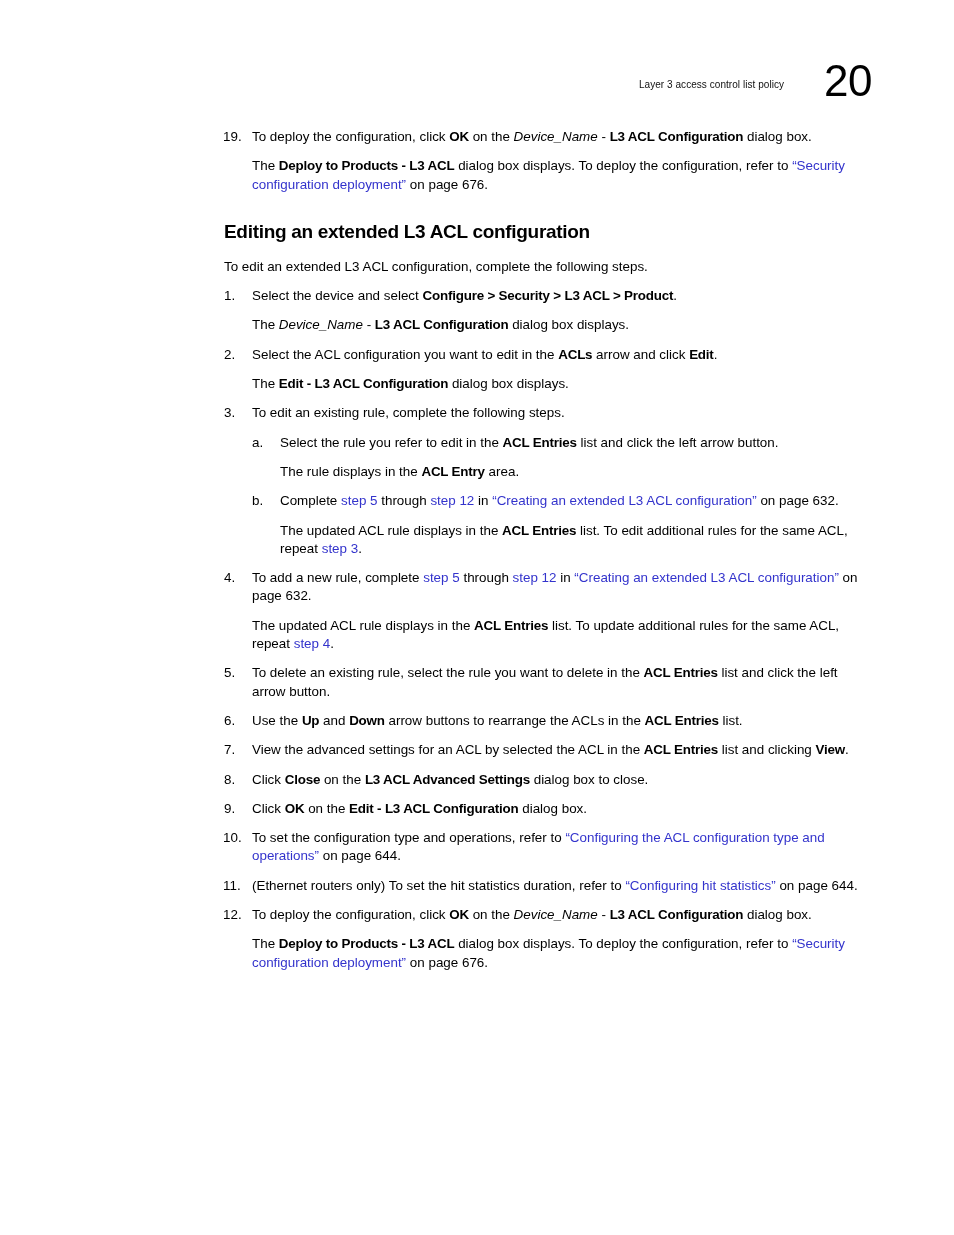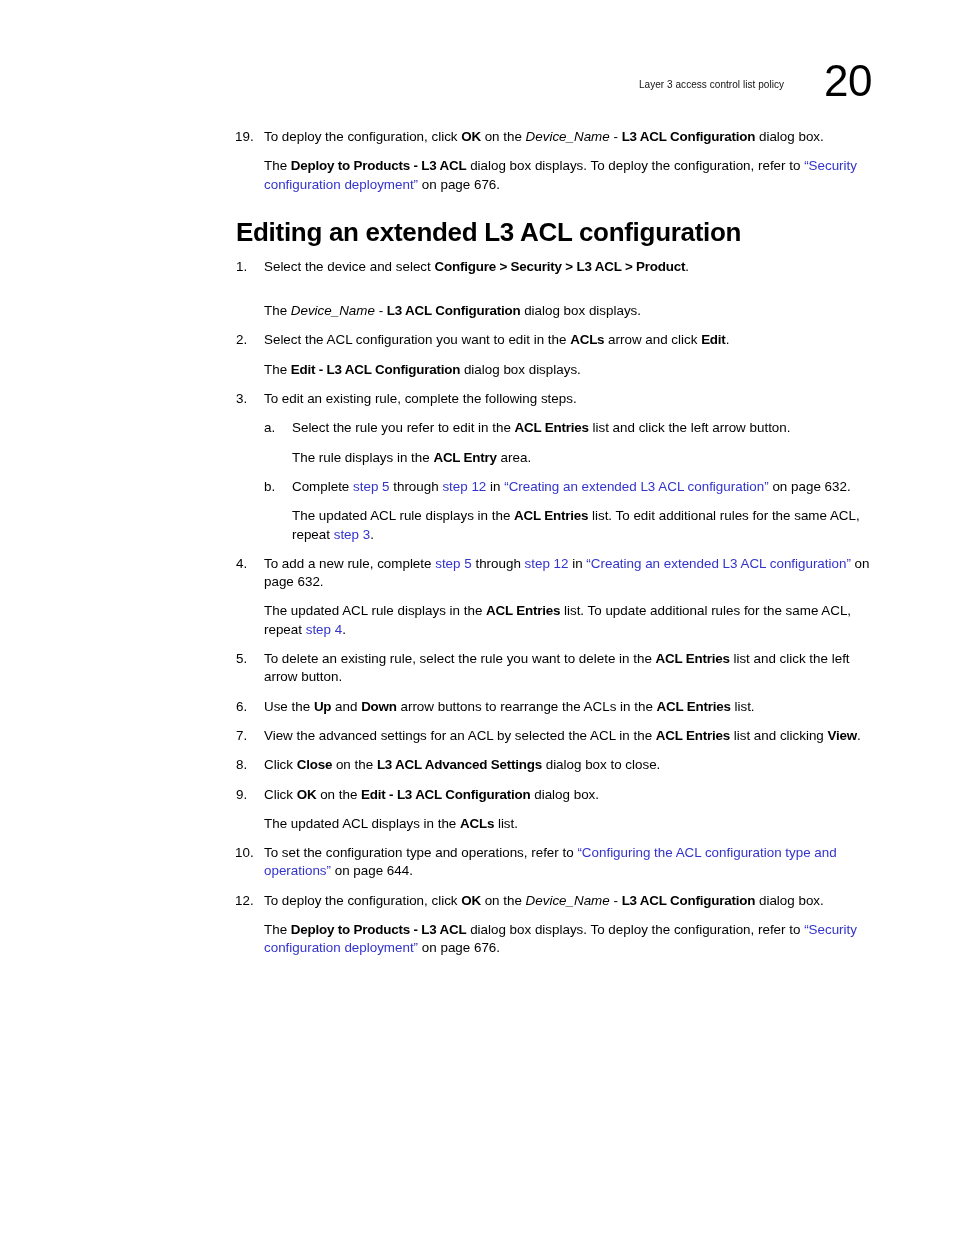--- a/index.html
+++ b/index.html
@@ -40,40 +40,40 @@
     margin-left: 40px;
     position: relative;
     top: 8px;
     letter-spacing: -0.5px;
   }
 
   
   .content {
     position: absolute;
     top: 128px;
-    left: 236px;
+    left: 224px;
     width: 648px;
   }
 
   
   .t-b {
     font-weight: bold;
     font-stretch: condensed;
     letter-spacing: -0.2px;
   }
   .t-i {
     font-style: italic;
   }
   .t-l {
     color: #3333cc;
   }
 
   
   .section-heading {
-    font-size: 26px;
+    font-size: 19px;
     font-weight: bold;
     font-stretch: condensed;
     letter-spacing: -0.3px;
     margin: 0;
     padding: 0;
     line-height: 24px;
   }
 
   
   .block {
@@ -133,25 +133,28 @@
 
 <div class="content">
     <div class="block li" style="margin-top: 0px;">
       <span class="li-marker wide">19.</span>
       <span class="li-body"><span>To deploy the configuration, click </span><span class="t-b">OK</span><span> on the </span><span class="t-i">Device_Name</span><span> - </span><span class="t-b">L3 ACL Configuration</span><span> dialog box.</span></span>
     </div>
     <div class="block cont" style="margin-top: 11px;">
       <span class="li-body"><span>The </span><span class="t-b">Deploy to Products - L3 ACL</span><span> dialog box displays. To deploy the configuration, refer to </span><span class="t-l">“Security configuration deployment”</span><span> on page 676.</span></span>
     </div>
     <h2 class="section-heading" style="margin-top: 26px; margin-bottom: 14px;"><span>Editing an extended L3 ACL configuration</span></h2>
+    <div class="block para" style="margin-top: 0px;">
+      <span class="li-body"><span>To edit an extended L3 ACL configuration, complete the following steps.</span></span>
+    </div>
     <div class="block li" style="margin-top: 11px;">
       <span class="li-marker">1.</span>
       <span class="li-body"><span>Select the device and select </span><span class="t-b">Configure &gt; Security &gt; L3 ACL &gt; Product</span><span>.</span></span>
     </div>
-    <div class="block cont" style="margin-top: 26px;">
+    <div class="block cont" style="margin-top: 11px;">
       <span class="li-body"><span>The </span><span class="t-i">Device_Name</span><span> - </span><span class="t-b">L3 ACL Configuration</span><span> dialog box displays.</span></span>
     </div>
     <div class="block li" style="margin-top: 11px;">
       <span class="li-marker">2.</span>
       <span class="li-body"><span>Select the ACL configuration you want to edit in the </span><span class="t-b">ACLs</span><span> arrow and click </span><span class="t-b">Edit</span><span>.</span></span>
     </div>
     <div class="block cont" style="margin-top: 11px;">
       <span class="li-body"><span>The </span><span class="t-b">Edit - L3 ACL Configuration</span><span> dialog box displays.</span></span>
     </div>
     <div class="block li" style="margin-top: 11px;">
@@ -192,27 +195,28 @@
       <span class="li-body"><span>View the advanced settings for an ACL by selected the ACL in the </span><span class="t-b">ACL Entries</span><span> list and clicking </span><span class="t-b">View</span><span>.</span></span>
     </div>
     <div class="block li" style="margin-top: 11px;">
       <span class="li-marker">8.</span>
       <span class="li-body"><span>Click </span><span class="t-b">Close</span><span> on the </span><span class="t-b">L3 ACL Advanced Settings</span><span> dialog box to close.</span></span>
     </div>
     <div class="block li" style="margin-top: 11px;">
       <span class="li-marker">9.</span>
       <span class="li-body"><span>Click </span><span class="t-b">OK</span><span> on the </span><span class="t-b">Edit - L3 ACL Configuration</span><span> dialog box.</span></span>
     </div>
-    <div class="block cont" style="margin-top: 11px;">
-      <span class="li-body"><span>The updated ACL displays in the </span><span class="t-b">ACLs</span><span> list.</span></span>
-    </div>
     <div class="block li" style="margin-top: 11px;">
       <span class="li-marker wide">10.</span>
       <span class="li-body"><span>To set the configuration type and operations, refer to </span><span class="t-l">“Configuring the ACL configuration type and operations”</span><span> on page 644.</span></span>
     </div>
     <div class="block li" style="margin-top: 11px;">
+      <span class="li-marker wide">11.</span>
+      <span class="li-body"><span>(Ethernet routers only) To set the hit statistics duration, refer to </span><span class="t-l">“Configuring hit statistics”</span><span> on page 644.</span></span>
+    </div>
+    <div class="block li" style="margin-top: 11px;">
       <span class="li-marker wide">12.</span>
       <span class="li-body"><span>To deploy the configuration, click </span><span class="t-b">OK</span><span> on the </span><span class="t-i">Device_Name</span><span> - </span><span class="t-b">L3 ACL Configuration</span><span> dialog box.</span></span>
     </div>
     <div class="block cont" style="margin-top: 11px;">
       <span class="li-body"><span>The </span><span class="t-b">Deploy to Products - L3 ACL</span><span> dialog box displays. To deploy the configuration, refer to </span><span class="t-l">“Security configuration deployment”</span><span> on page 676.</span></span>
     </div>
   </div>
 
 </body></html>

